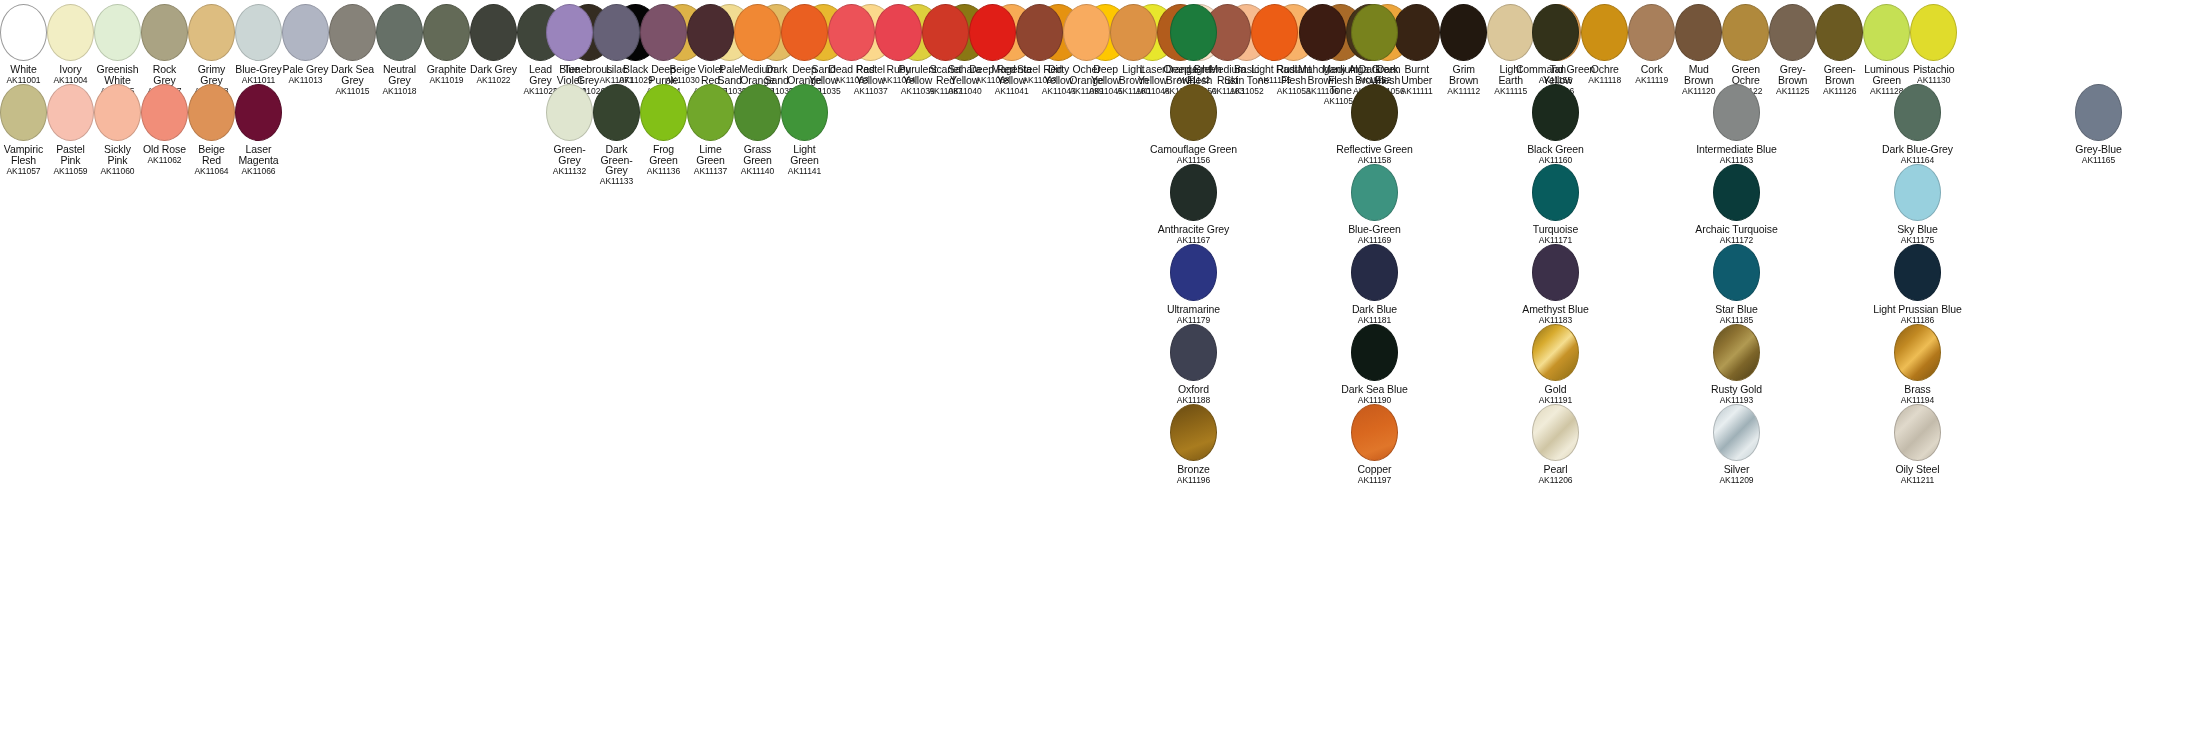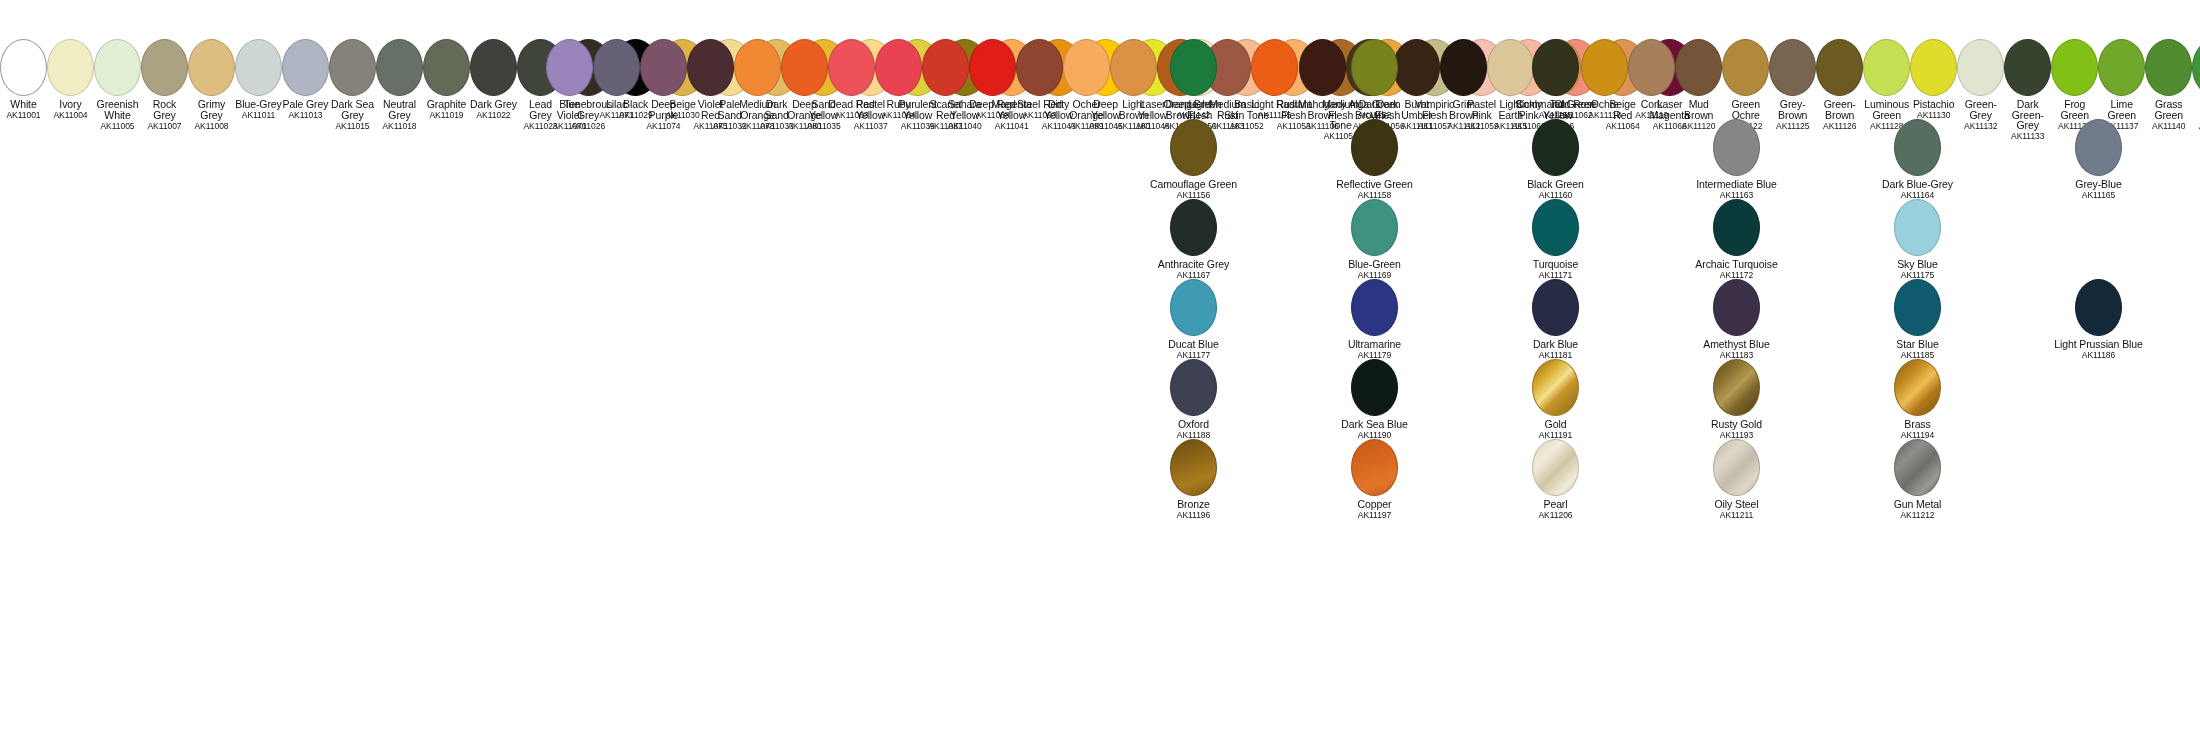--- a/index.html
+++ b/index.html
@@ -11,23 +11,22 @@
   }
   #chart{
     position:relative;
     width:2200px;height:747px;
     display:flex;
     flex-direction:row;
     align-items:flex-start;
   }
   .group{
     display:grid;
-    grid-template-columns:repeat(6,1fr);
+    grid-template-columns:repeat(5,1fr);
     align-content:start;
-    margin-top:35px;
   }
   .group-a{width:534px;margin-left:0px;}
   .group-b{width:545px;margin-left:12px;}
   .group-c{width:1086px;margin-left:12px;}
   .group-c{display:flex;flex-direction:column;}
   .crow{display:grid;grid-template-columns:repeat(6,1fr);}
   .swatch-cell{
     height:80px;
     display:flex;
     flex-direction:column;
@@ -700,27 +699,20 @@
         <div class="swatch-cell">
           <div class="blob" style="background: rgb(152, 208, 222); border: 1px solid rgb(125, 171, 183);"></div>
           <div class="cap">
             <span class="nm">Sky Blue</span>
             <span class="code">AK11175</span>
           </div>
         </div>
       </div>
       <div class="crow">
         <div class="swatch-cell">
-          <div class="blob" style="background: rgb(63, 155, 179); border: 1px solid rgb(52, 127, 147);"></div>
-          <div class="cap">
-            <span class="nm">Ducat Blue</span>
-            <span class="code">AK11177</span>
-          </div>
-        </div>
-        <div class="swatch-cell">
           <div class="blob" style="background: rgb(43, 53, 130); border: 1px solid rgb(35, 43, 107);"></div>
           <div class="cap">
             <span class="nm">Ultramarine</span>
             <span class="code">AK11179</span>
           </div>
         </div>
         <div class="swatch-cell">
           <div class="blob" style="background: rgb(38, 43, 70); border: 1px solid rgb(30, 34, 57);"></div>
           <div class="cap">
             <span class="nm">Dark Blue</span>
@@ -802,28 +794,28 @@
           </div>
         </div>
         <div class="swatch-cell">
           <div class="blob" style="background: linear-gradient(135deg, rgb(222, 214, 187) 0%, rgb(241, 236, 217) 30%, rgb(207, 197, 164) 55%, rgb(239, 234, 215) 78%, rgb(221, 212, 183) 100%); border: 1px solid rgb(189, 183, 164);"></div>
           <div class="cap">
             <span class="nm">Pearl</span>
             <span class="code">AK11206</span>
           </div>
         </div>
         <div class="swatch-cell">
+          <div class="blob" style="background: linear-gradient(135deg, rgb(182, 195, 200) 0%, rgb(232, 238, 240) 28%, rgb(159, 176, 183) 52%, rgb(228, 234, 236) 76%, rgb(194, 206, 210) 100%); border: 1px solid rgb(174, 182, 185);"></div>
+          <div class="cap">
+            <span class="nm">Silver</span>
+            <span class="code">AK11209</span>
+          </div>
+        </div>
+        <div class="swatch-cell">
           <div class="blob" style="background: linear-gradient(135deg, rgb(185, 177, 161) 0%, rgb(224, 217, 203) 30%, rgb(195, 187, 171) 55%, rgb(222, 215, 200) 78%, rgb(180, 172, 156) 100%); border: 1px solid rgb(171, 164, 152);"></div>
           <div class="cap">
             <span class="nm">Oily Steel</span>
             <span class="code">AK11211</span>
-          </div>
-        </div>
-        <div class="swatch-cell">
-          <div class="blob" style="background: linear-gradient(135deg, rgb(95, 95, 92) 0%, rgb(142, 142, 138) 30%, rgb(110, 110, 106) 55%, rgb(154, 154, 149) 78%, rgb(90, 90, 87) 100%); border: 1px solid rgb(102, 102, 99);"></div>
-          <div class="cap">
-            <span class="nm">Gun Metal</span>
-            <span class="code">AK11212</span>
           </div>
         </div>
       </div>
     </div>
 </div>
 
 </body></html>

